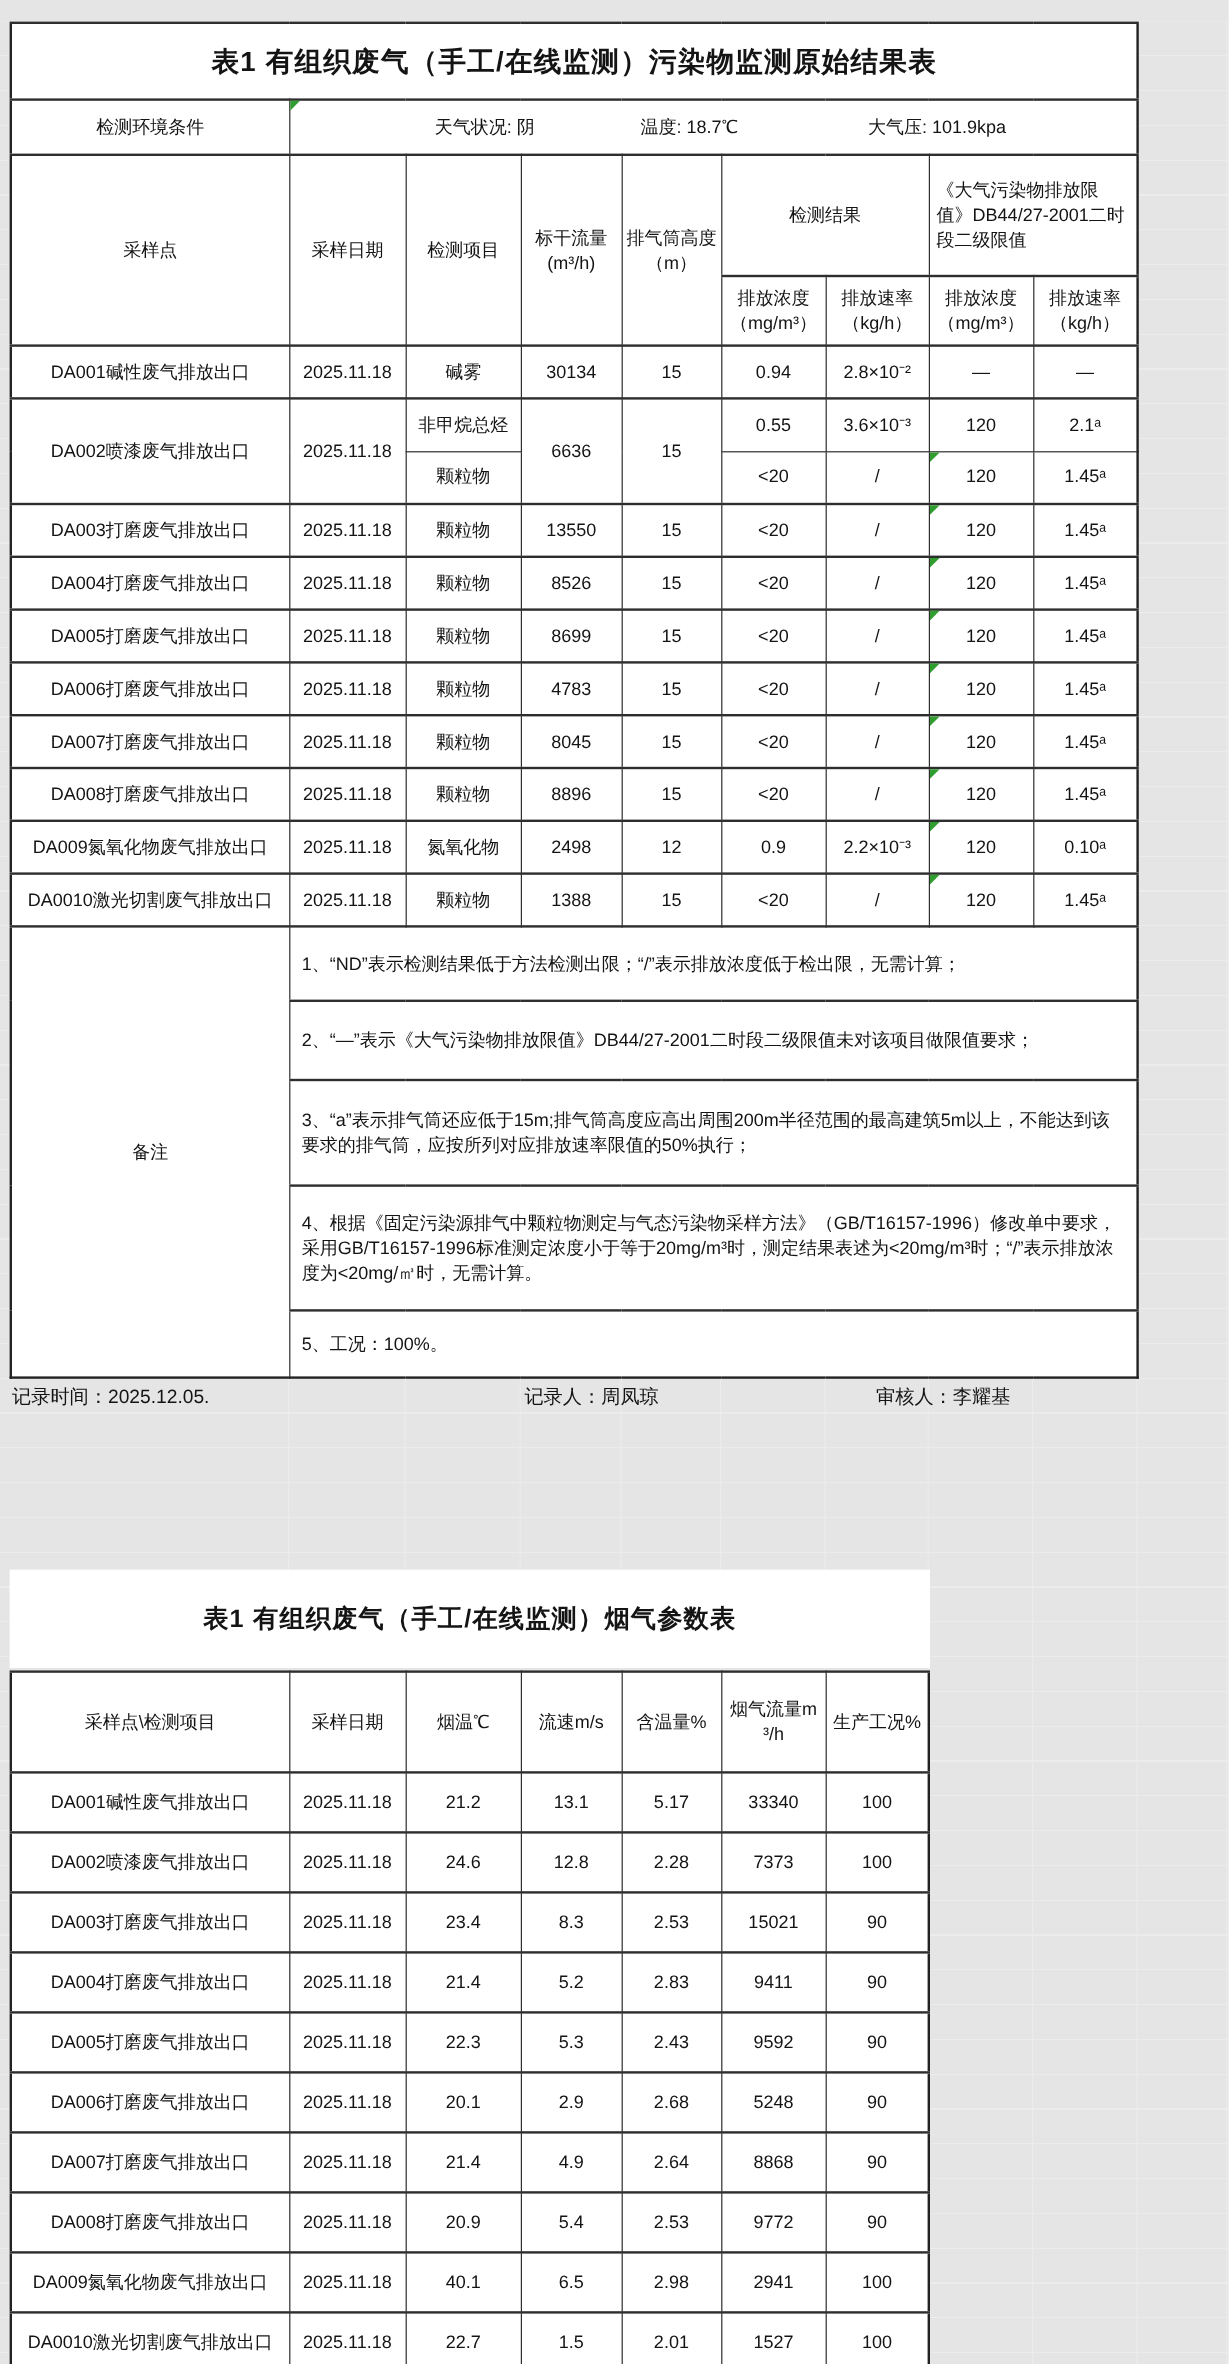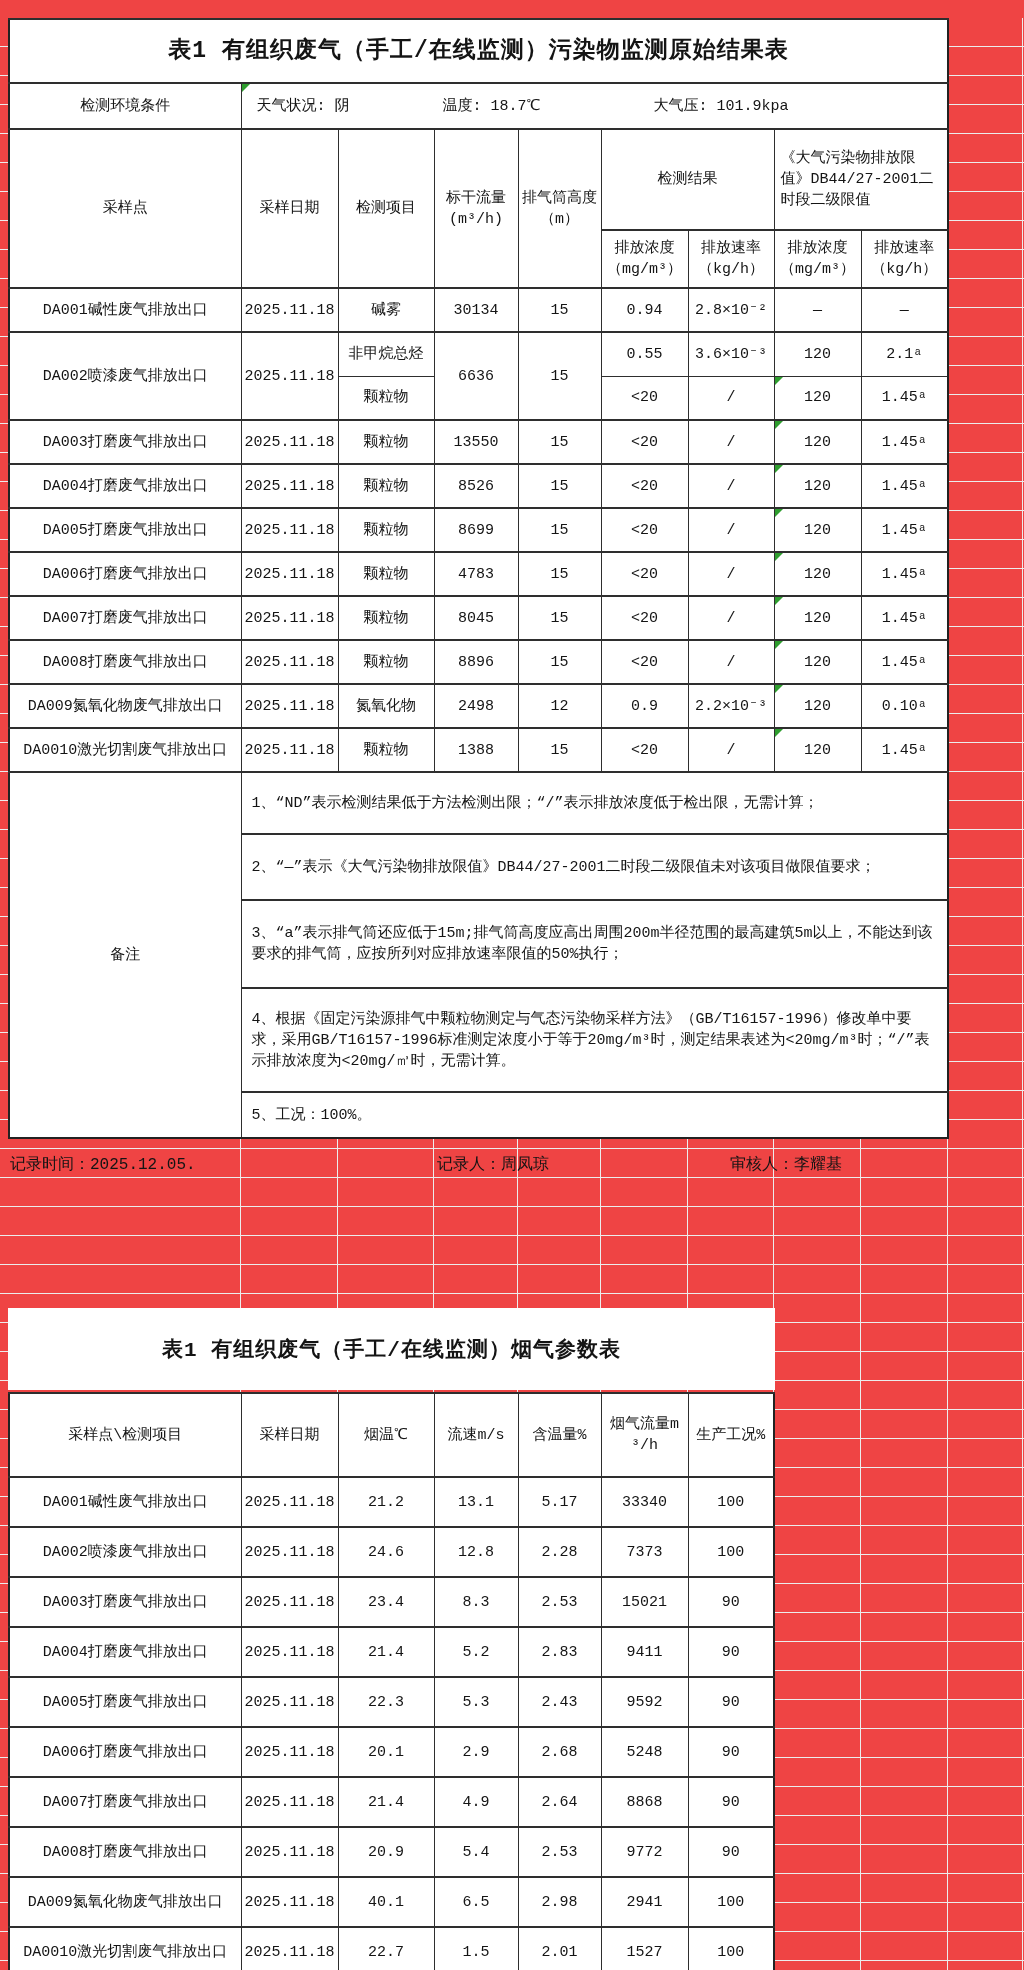--- a/index.html
+++ b/index.html
@@ -1,47 +1,47 @@
 <!DOCTYPE html>
 <html style="--flag: #2f9e2f;"><head>
 <meta charset="utf-8">
 <style>
   html,body{margin:0;padding:0;background:#fff;}
-  #page{position:relative;width:1024px;height:1970px;background:#ef4444;overflow:hidden;
-        font-family:Liberation Mono, monospace;color:#141414;}
+  #page{position:relative;width:1024px;height:1970px;background:#e5e5e5;overflow:hidden;
+        font-family:Liberation Sans, sans-serif;color:#141414;}
   
   .bg-grid{position:absolute;left:0;top:18px;right:0;bottom:0;
     background-image:repeating-linear-gradient(to bottom,transparent 0,transparent 28px,#ececec 28px,#ececec 29px);}
   .vline{position:absolute;top:18px;bottom:0;width:1px;background:#ececec;}
 
   table{border-collapse:collapse;table-layout:fixed;background:#fff;}
   td,th{border:1px solid #2e2e2e;font-weight:normal;text-align:center;vertical-align:middle;
         padding:0 3px;line-height:1.4;font-size:15px;word-break:break-all;position:relative;}
   .t1,.t2{position:absolute;border:2px solid #222;}
   .t1 tr,.t2 tr{border-top:2px solid #2e2e2e;}
   .t1 tr.sub{border-top:1px solid #2e2e2e;}
 
   .t1{left:8px;top:18px;width:941px;}
   .t2{left:8px;top:1392px;width:767px;}
 
   .row-title{height:64px;}
   .cell-title{font-size:23px;font-weight:bold;letter-spacing:1px;}
   .row-env{height:46px;padding-left:43px;}
-  .env-cell{text-align:left;}
+  .env-cell{text-align:center;}
   .env-cell span{display:inline-block;}
   .env-weather{margin-left:12px;}
   .env-temp{margin-left:84px;}
   .env-press{margin-left:104px;}
   .hdr1{height:80px;}
   .hdr2{height:58px;}
   .limit-hdr{text-align:left;padding:18px 6px;}
   .t1 tbody.data tr{height:44px;}
 
   .rk .note{text-align:left;padding:0 10px;}
-  .rk0{height:62px;}.rk1{height:66px;}.rk2{height:88px;}.rk3{height:104px;}.rk4{height:46px;}
+  .rk0{height:62px;}.rk1{height:66px;}.rk2{height:88px;}.rk3{height:104px;}.rk4{height:56px;}
 
   .flagged::before{content:"";position:absolute;top:0;left:0;width:0;height:0;
     border-top:8px solid var(--flag,#2f9e2f);border-right:8px solid transparent;}
 
   .footer{position:absolute;left:0;top:1150px;width:812px;height:34px;font-size:16px;}
   .footer span{position:absolute;top:4px;white-space:nowrap;}
 
   .t2-title{position:absolute;left:8px;top:1308px;width:767px;height:82px;background:#fff;
     display:flex;align-items:center;justify-content:center;font-size:21px;font-weight:bold;letter-spacing:1px;}
   .t2 thead tr{height:84px;}

